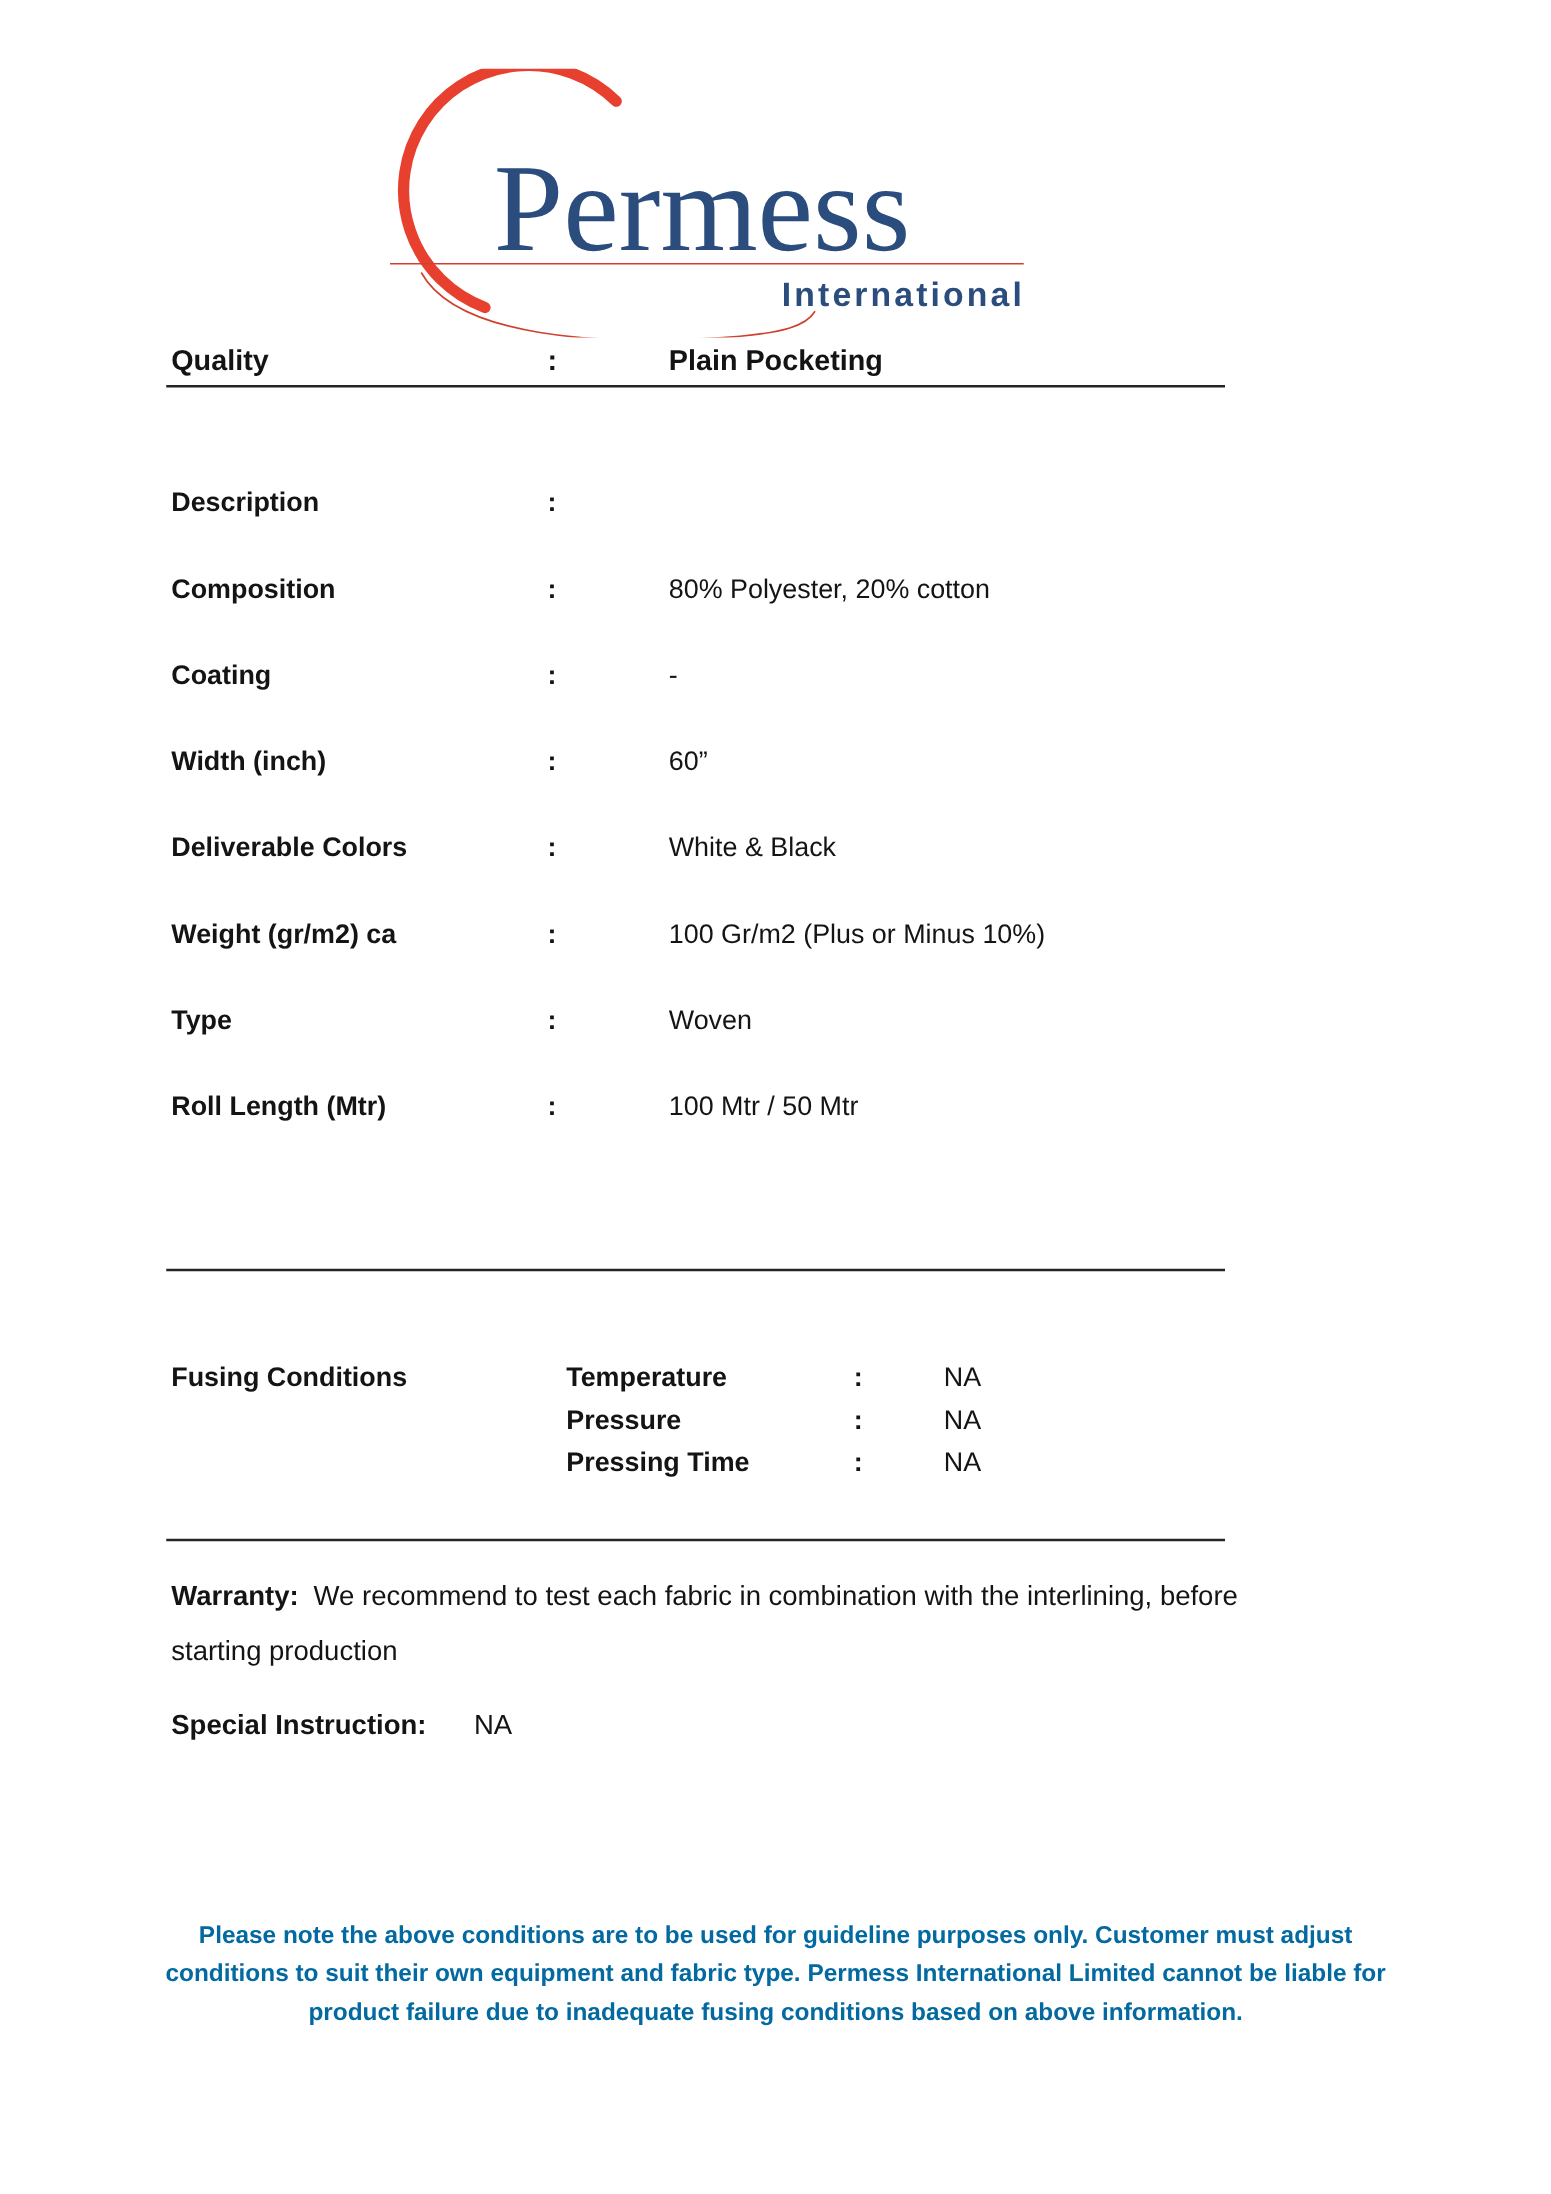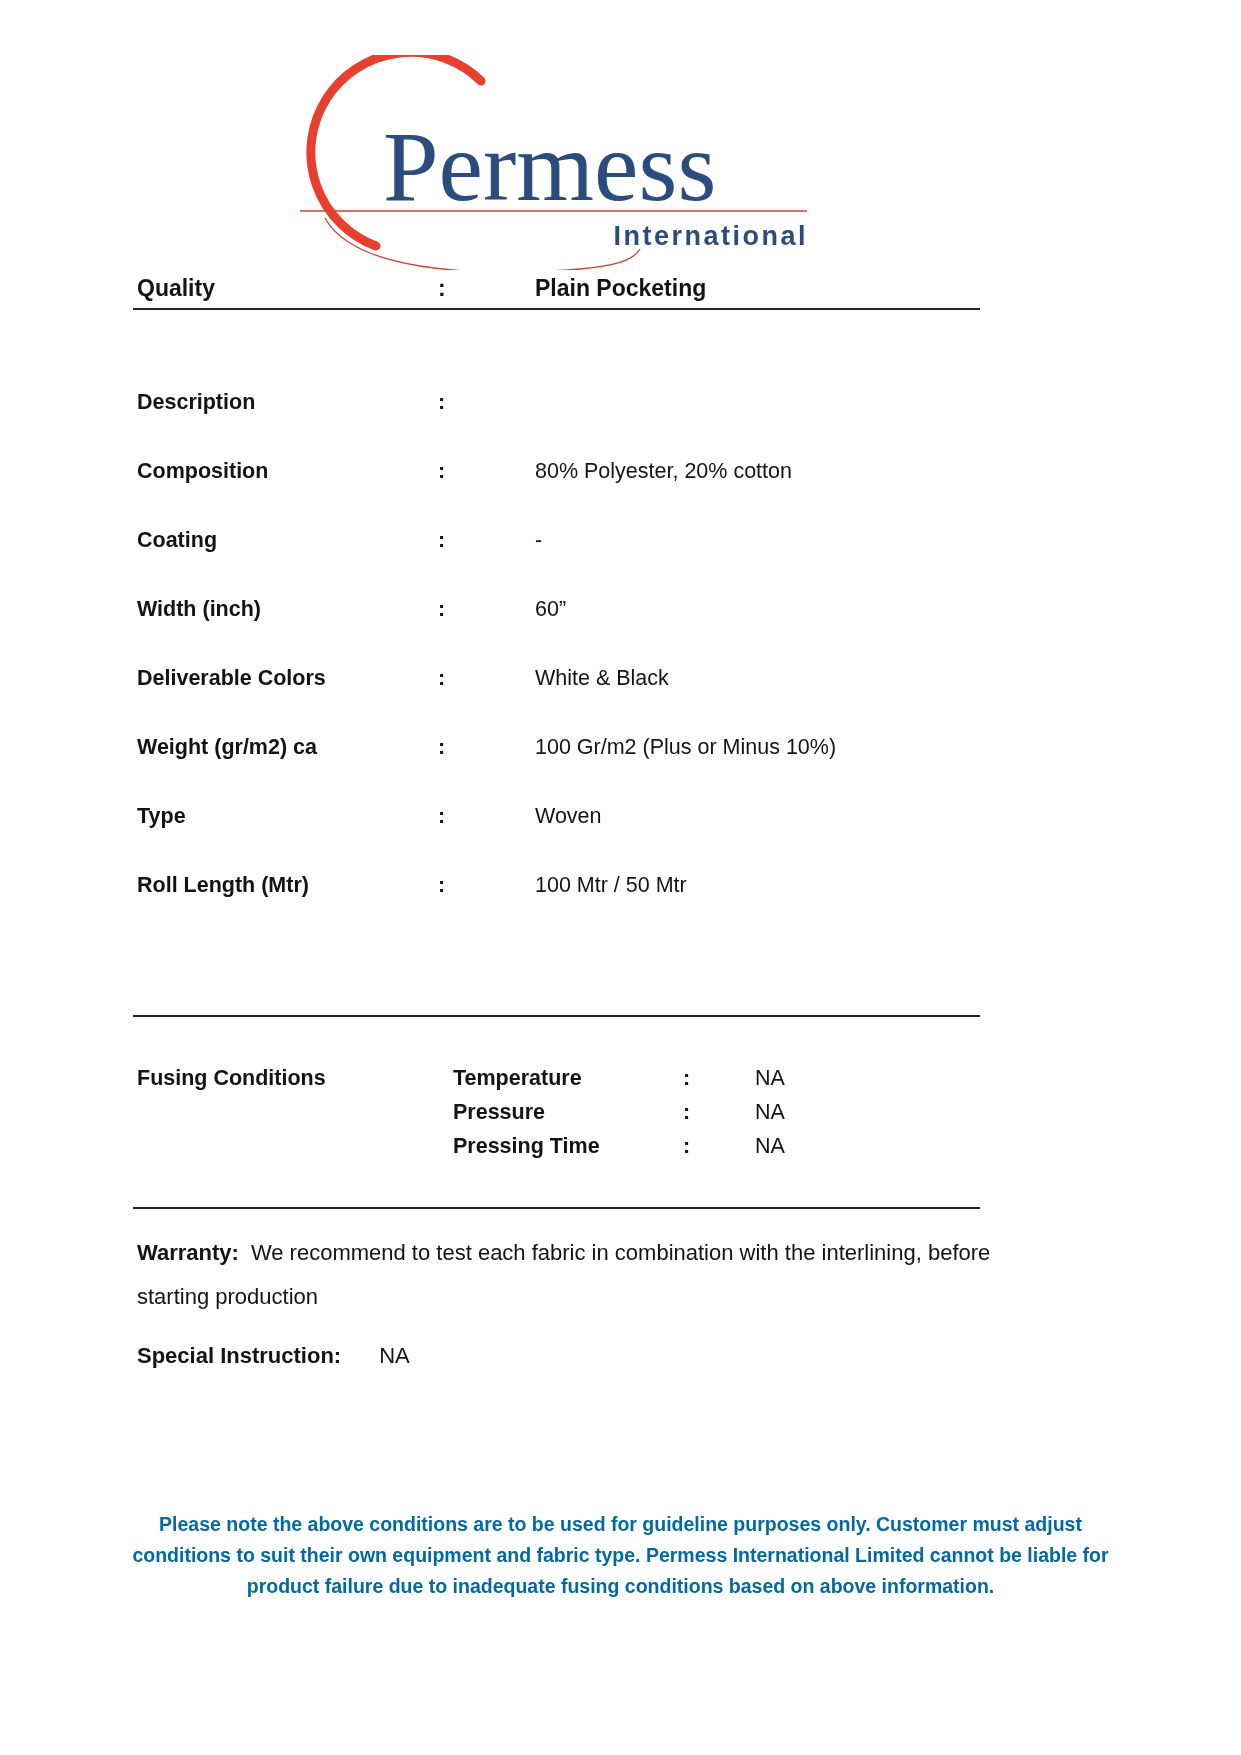--- a/index.html
+++ b/index.html
@@ -13,20 +13,21 @@
     font-family: "Liberation Sans", sans-serif;
     color: #141414;
     position: relative;
     overflow: hidden;
   }
   .logo-wrap {
     padding-top: 55px;
     padding-left: 295px;
     height: 215px;
     box-sizing: content-box;
+    margin-left: 12px;
   }
   .content {
     padding-left: 137px;
   }
   .header-row {
     display: grid;
     grid-template-columns: 301px 97px auto;
     font-size: 23px;
     font-weight: bold;
     line-height: 28px;
@@ -49,21 +50,21 @@
     line-height: 24px;
     margin-bottom: 45px;
   }
   .spec-row .label { font-weight: bold; }
   .colon { font-weight: bold; }
   .fusing-grid {
     display: grid;
     grid-template-columns: 316px 230px 72px auto;
     font-size: 21.5px;
     line-height: 34px;
-    margin-top: 44px;
+    margin-top: 68px;
   }
   .fusing-grid .flabel { font-weight: bold; grid-column: 1; grid-row: 1; }
   .fusing-grid .sub-label { font-weight: bold; grid-column: 2; }
   .fusing-grid .sub-colon { font-weight: bold; grid-column: 3; }
   .fusing-grid .sub-value { grid-column: 4; }
   .warranty {
     margin: 22px 0 0 0;
     font-size: 22px;
     line-height: 44px;
     width: 915px;

